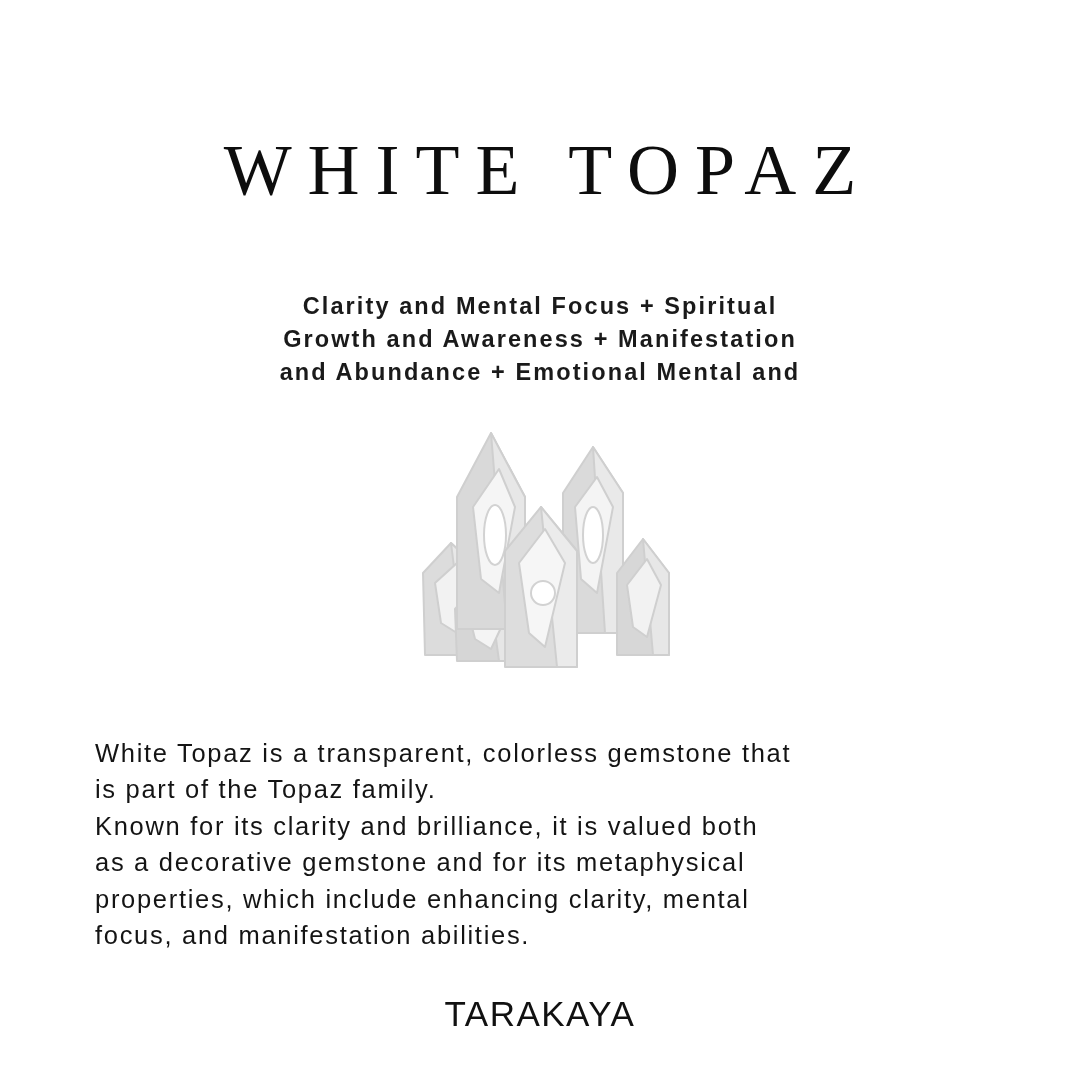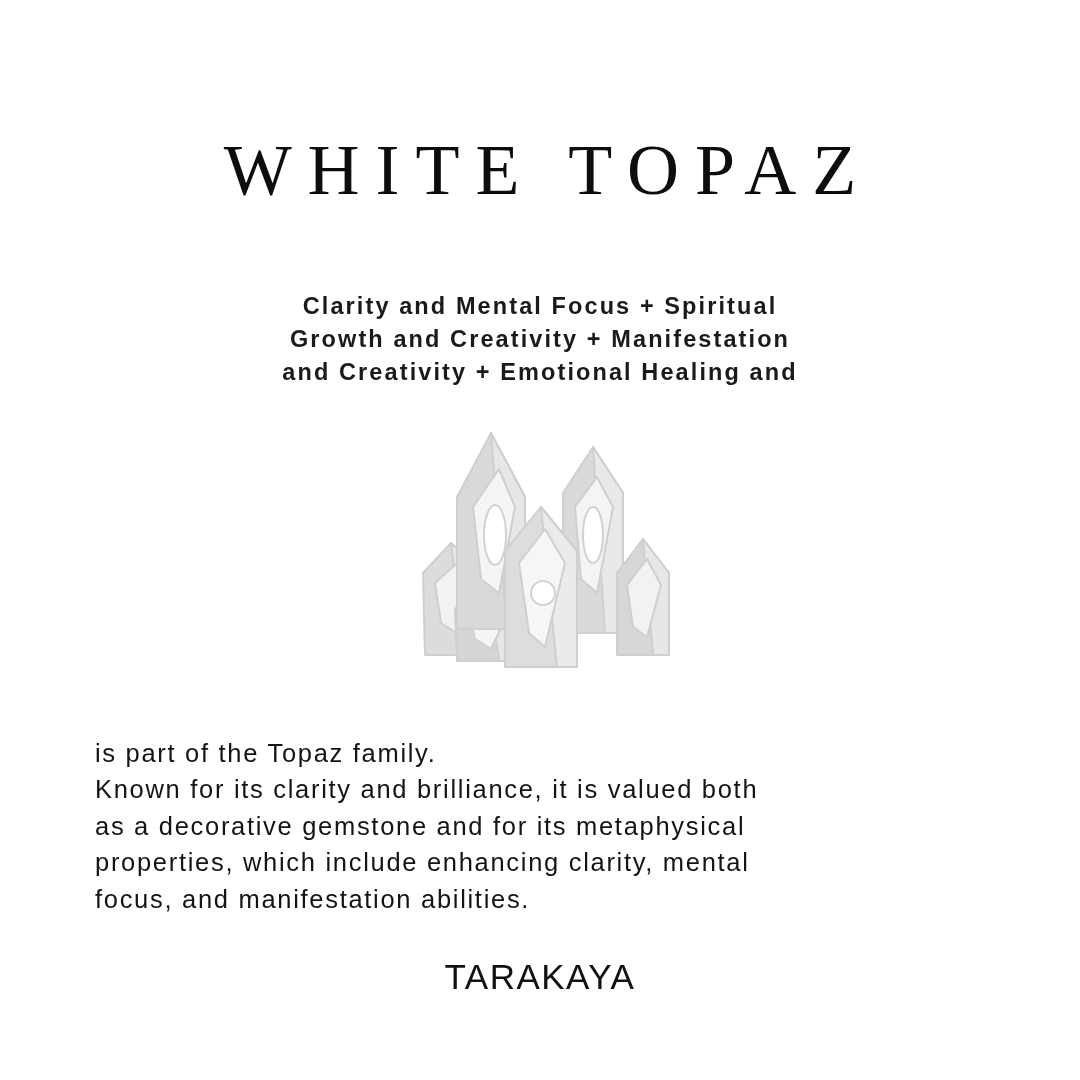--- a/index.html
+++ b/index.html
@@ -88,22 +88,22 @@
 </style>
 </head>
 <body>
 
 <div class="card">
 
   <h1 class="title">WHITE TOPAZ</h1>
 
   <div class="subtitle">
     <div>Clarity and Mental Focus + Spiritual</div>
-    <div>Growth and Creativity + Manifestation</div>
-    <div>and Creativity + Emotional Healing and</div>
+    <div>Growth and Awareness + Manifestation</div>
+    <div>and Abundance + Emotional Mental and</div>
   </div>
 
   <div class="illustration">
     <svg width="290" height="262" viewBox="0 0 290 262" aria-hidden="true">
       <g stroke="#cfcfcf" stroke-width="2" stroke-linejoin="round">
 
         <polygon points="28,150 56,120 86,148 86,232 30,232" fill="#dcdcdc"></polygon>
         <polygon points="56,120 86,148 86,232 70,232" fill="#e8e8e8"></polygon>
         <polygon points="40,160 62,140 74,160 62,210 46,200" fill="#f2f2f2"></polygon>
 
@@ -127,20 +127,21 @@
 
         <polygon points="110,128 146,84 182,128 182,244 110,244" fill="#dddddd"></polygon>
         <polygon points="146,84 182,128 182,244 162,244" fill="#ebebeb"></polygon>
         <polygon points="124,140 150,106 170,140 150,224 134,210" fill="#f6f6f6"></polygon>
         <circle cx="148" cy="170" r="12" fill="#ffffff" stroke="#d2d2d2"></circle>
       </g>
     </svg>
   </div>
 
   <div class="body-copy">
+    <p>White Topaz is a transparent, colorless gemstone that</p>
     <p>is part of the Topaz family.</p>
     <p>Known for its clarity and brilliance, it is valued both</p>
     <p>as a decorative gemstone and for its metaphysical</p>
     <p>properties, which include enhancing clarity, mental</p>
     <p>focus, and manifestation abilities.</p>
   </div>
 
   <div class="brand">TARAKAYA</div>
 
 </div>

